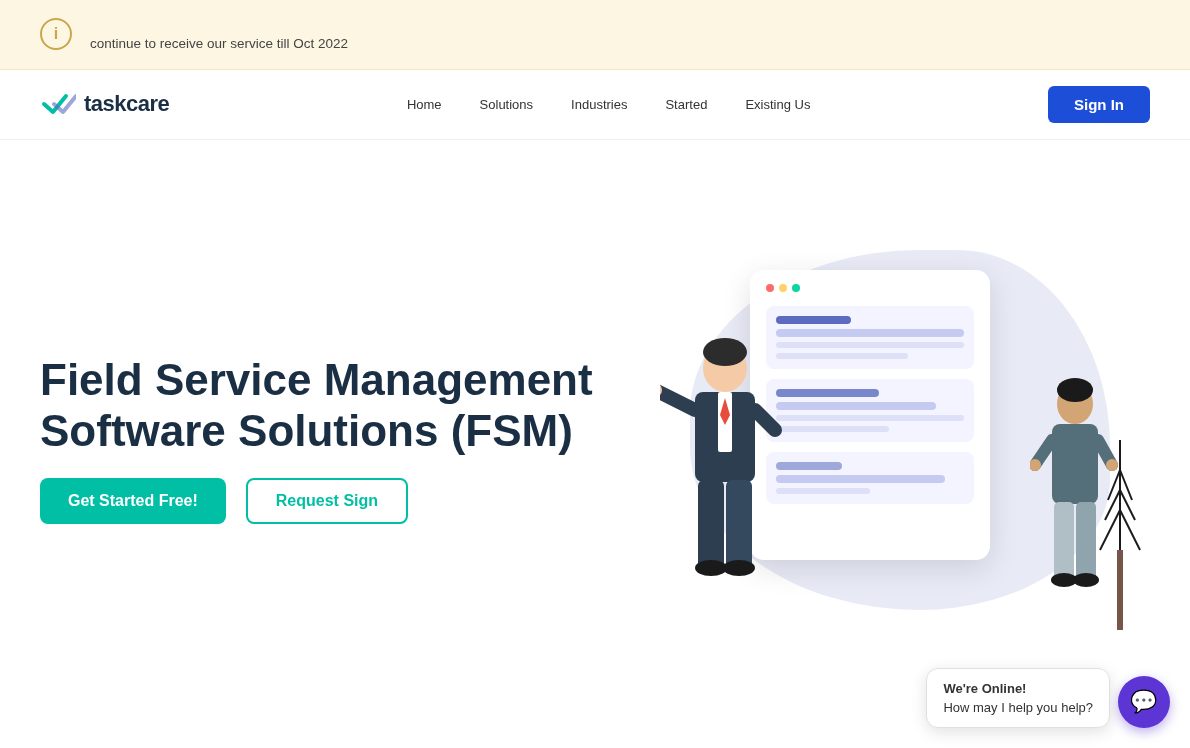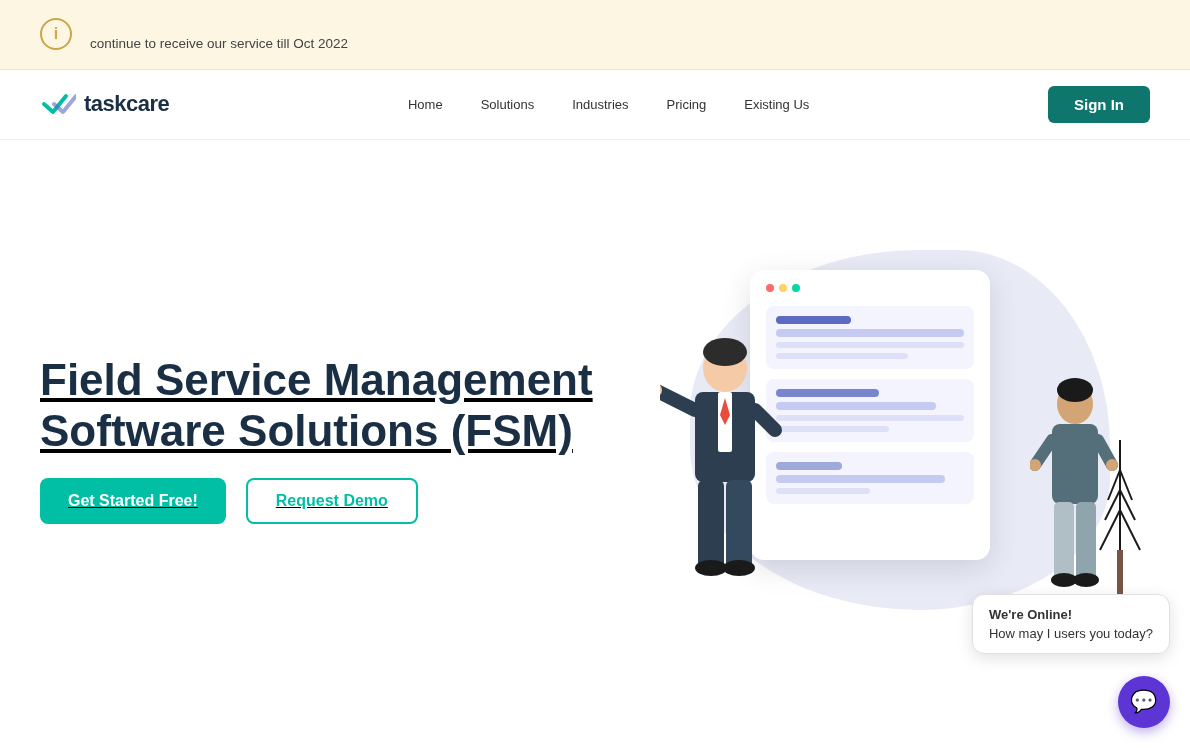--- a/index.html
+++ b/index.html
@@ -61,21 +61,21 @@
       gap: 38px;
       list-style: none;
     }
     .nav-links a {
       text-decoration: none;
       color: #333;
       font-size: 13px;
       font-weight: 500;
     }
     .btn-signin {
-      background: #0f766e;
+      background: #1d4ed8;
       color: #fff;
       border: none;
       border-radius: 6px;
       padding: 10px 26px;
       font-size: 15px;
       font-weight: 600;
       cursor: pointer;
     }
 
     
@@ -85,21 +85,20 @@
       justify-content: space-between;
       padding: 60px 40px 40px 40px;
       min-height: 580px;
       position: relative;
       background: #fff;
       overflow: hidden;
     }
     .hero-content {
       max-width: 560px;
       z-index: 2;
-      text-decoration: underline;
     }
     .hero-title {
       font-size: 44px;
       font-weight: 800;
       color: #1a2e44;
       line-height: 1.15;
       margin-bottom: 22px;
     }
     .hero-subtitle {
       font-size: 16px;
@@ -225,23 +224,22 @@
     
     svg { display: block; }
 
     
     .chat-widget {
       position: fixed;
       bottom: 20px;
       right: 20px;
       z-index: 100;
       display: flex;
-      flex-direction: column;
       align-items: flex-end;
-      gap: 22px;
+      gap: 8px;
     }
     .chat-bubble {
       background: #fff;
       border: 1px solid #e0e0e0;
       border-radius: 12px;
       padding: 12px 16px;
       box-shadow: 0 4px 16px rgba(0,0,0,0.12);
       font-size: 13px;
       color: #333;
       max-width: 200px;
@@ -279,32 +277,32 @@
     <svg class="logo-icon" viewBox="0 0 36 28" fill="none" xmlns="http://www.w3.org/2000/svg">
       <path d="M4 14 L13 22 L26 6" stroke="#00bfa5" stroke-width="4" stroke-linecap="round" stroke-linejoin="round"></path>
       <path d="M14 14 L23 22 L36 6" stroke="#5c6bc0" stroke-width="4" stroke-linecap="round" stroke-linejoin="round" opacity="0.6"></path>
     </svg>
     <span class="logo-text">taskcare</span>
   </a>
   <ul class="nav-links">
     <li><a href="#">Home</a></li>
     <li><a href="#">Solutions</a></li>
     <li><a href="#">Industries</a></li>
-    <li><a href="#">Pricing</a></li>
+    <li><a href="#">Started</a></li>
     <li><a href="#">Existing Us</a></li>
   </ul>
   <button class="btn-signin">Sign In</button>
 </nav>
 
 <section class="hero">
   <div class="hero-content">
     <h1 class="hero-title">Field Service Management Software Solutions (FSM)</h1>
     <div class="hero-buttons">
       <button class="btn-primary">Get Started Free!</button>
-      <button class="btn-secondary">Request Demo</button>
+      <button class="btn-secondary">Request Sign</button>
     </div>
   </div>
 
   <div class="hero-illustration">
 
     <div class="blob"></div>
 
     <div class="dashboard-card">
       <div class="card-top-bar">
         <div class="dot dot-red"></div>
@@ -387,18 +385,18 @@
       <line x1="30" y1="40" x2="18" y2="70" stroke="#1a1a1a" stroke-width="2"></line>
       <line x1="30" y1="40" x2="42" y2="70" stroke="#1a1a1a" stroke-width="2"></line>
       <line x1="30" y1="10" x2="30" y2="120" stroke="#1a1a1a" stroke-width="2"></line>
     </svg>
   </div>
 </section>
 
 <div class="chat-widget">
   <div class="chat-bubble">
     <div class="chat-bubble-title">We're Online!</div>
-    <div>How may I users you today?</div>
+    <div>How may I help you help?</div>
   </div>
   <div class="chat-button">
     <span>💬</span>
   </div>
 </div>
 
 </body></html>

